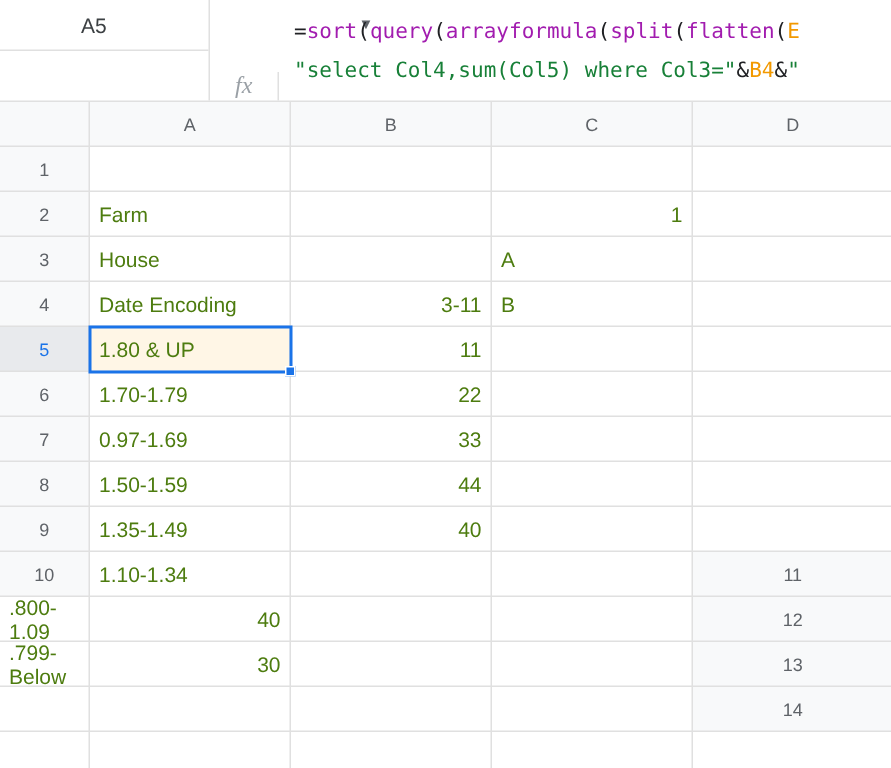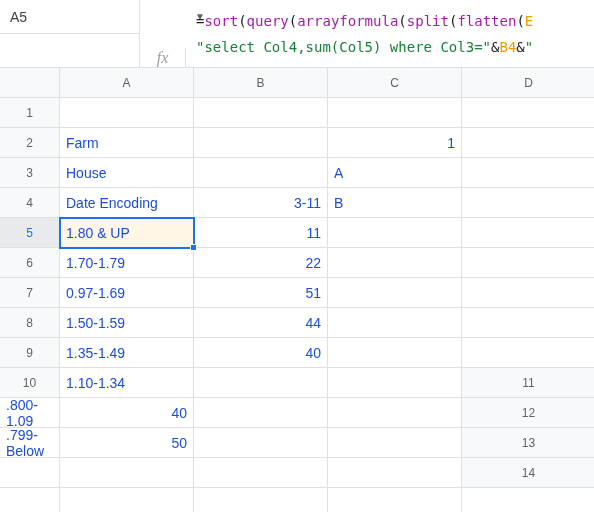--- a/index.html
+++ b/index.html
@@ -32,20 +32,21 @@
     padding: 0 8px;
     border-bottom: 1px solid #e0e0e0;
   }
   .name-box-input {
     flex: 1;
     border: none;
     outline: none;
     font-size: 14px;
     color: #3c4043;
     background: transparent;
+    margin-left: 44px;
   }
   .name-box-dd {
     color: #5f6368;
     font-size: 10px;
     padding: 0 2px;
   }
   .name-box-empty { flex: 1; }
   .fx-wrap {
     flex: 1;
     display: flex;
@@ -109,21 +110,21 @@
     font-size: 12px;
   }
   .row-h.sel { background: #e8eaed; color: #1a73e8; }
   .cell {
     border-right: 1px solid #e0e0e0;
     border-bottom: 1px solid #e0e0e0;
     padding: 0 6px;
     display: flex;
     align-items: center;
     font-size: 14px;
-    color: #1d4ed8;
+    color: #4d7c0f;
     position: relative;
   }
   .cell.r { justify-content: flex-end; }
   .cell.selected {
     background: #fff6e6;
     outline: 2px solid #1a73e8;
     outline-offset: -1px;
     z-index: 2;
   }
   .handle {
@@ -186,21 +187,21 @@
     <div class="cell r">11</div>
     <div class="cell"></div>
     <div class="cell"></div>
     <div class="row-h">6</div>
     <div class="cell">1.70-1.79</div>
     <div class="cell r">22</div>
     <div class="cell"></div>
     <div class="cell"></div>
     <div class="row-h">7</div>
     <div class="cell">0.97-1.69</div>
-    <div class="cell r">51</div>
+    <div class="cell r">33</div>
     <div class="cell"></div>
     <div class="cell"></div>
     <div class="row-h">8</div>
     <div class="cell">1.50-1.59</div>
     <div class="cell r">44</div>
     <div class="cell"></div>
     <div class="cell"></div>
     <div class="row-h">9</div>
     <div class="cell">1.35-1.49</div>
     <div class="cell r">40</div>
@@ -210,21 +211,21 @@
     <div class="cell">1.10-1.34</div>
     <div class="cell"></div>
     <div class="cell"></div>
     <div class="row-h">11</div>
     <div class="cell">.800-1.09</div>
     <div class="cell r">40</div>
     <div class="cell"></div>
     <div class="cell"></div>
     <div class="row-h">12</div>
     <div class="cell">.799-Below</div>
-    <div class="cell r">50</div>
+    <div class="cell r">30</div>
     <div class="cell"></div>
     <div class="cell"></div>
     <div class="row-h">13</div>
     <div class="cell"></div>
     <div class="cell"></div>
     <div class="cell"></div>
     <div class="cell"></div>
     <div class="row-h">14</div>
     <div class="cell"></div>
     <div class="cell"></div>

